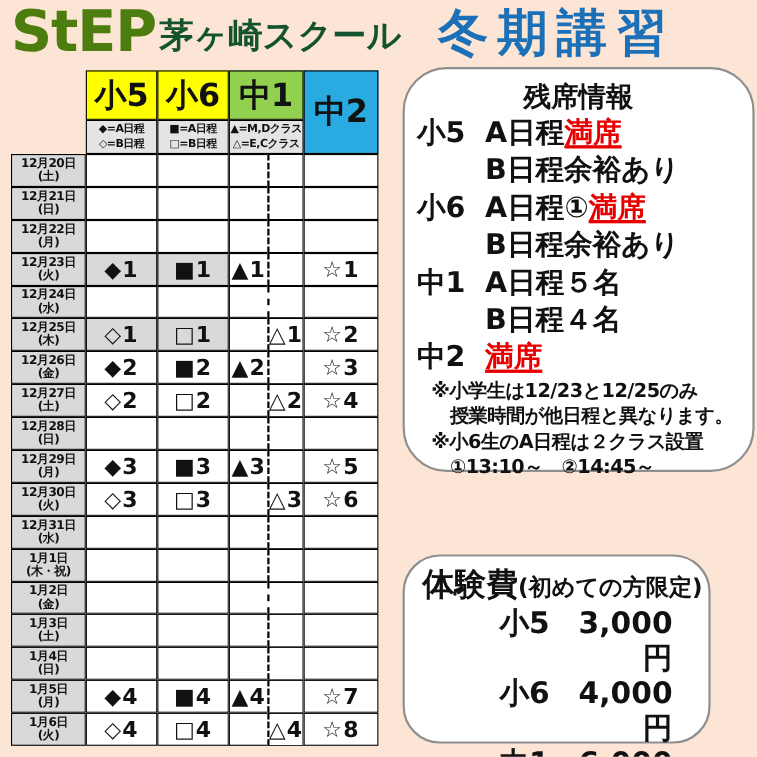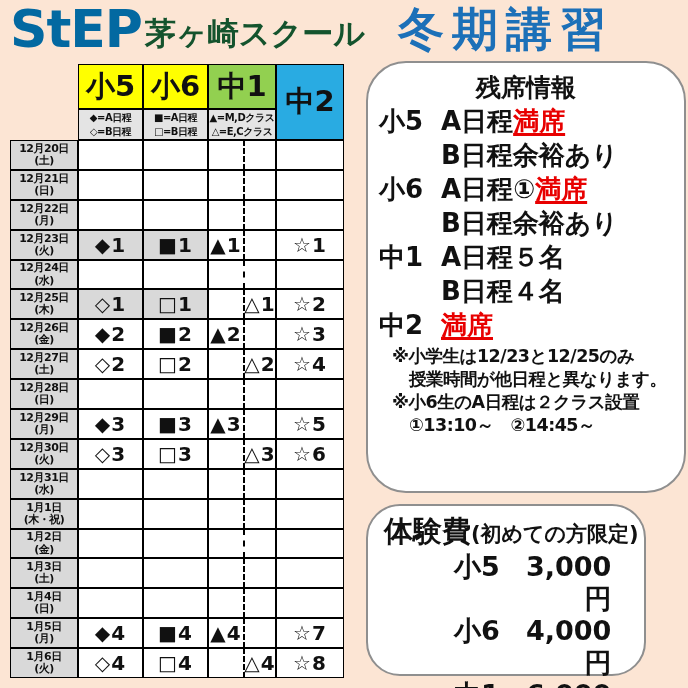--- a/index.html
+++ b/index.html
@@ -4,21 +4,21 @@
 <style>
   html,body{margin:0;padding:0;}
   body{
     width:688px;height:688px;position:relative;overflow:hidden;
     background:#fce5d4;
     font-family:"DejaVu Sans","Liberation Sans",sans-serif;
     color:#111;
   }
   
   .logo-row{position:absolute;left:10px;top:0px;display:flex;align-items:flex-end;}
-  .logo-step{font-size:52px;font-weight:800;color:#0369a1;letter-spacing:-1px;line-height:58px;text-align:center;}
+  .logo-step{font-size:52px;font-weight:800;color:#4d7c0f;letter-spacing:-1px;line-height:58px;text-align:center;}
   .logo-school{font-size:31px;font-weight:800;color:#14532d;margin-left:3px;line-height:50px;}
   .course-title{
     position:absolute;left:398px;top:0px;
     font-size:46px;font-weight:800;color:#1c70b8;letter-spacing:8px;line-height:58px;white-space:nowrap;
   }
   
   .tbl-header{
     position:absolute;left:78px;top:64px;
     display:grid;grid-template-columns:65px 65px 68px 68px;grid-template-rows:45px 31px;
   }
@@ -43,21 +43,21 @@
   }
   .datec{background:#d9d9d9;flex-direction:column;font-size:11px;font-weight:700;line-height:1.1;letter-spacing:-0.5px;}
   .sym{font-size:20px;font-weight:600;letter-spacing:1px;}
   .c1a{border-right:none;}
   .c1b{border-left:2px dashed #000;}
   .hl{background:#d9d9d9;}
   
   .round-box{
     position:absolute;background:#fff;border:2.5px solid #8f8f8f;box-sizing:border-box;
   }
-  .seat-box{left:366px;top:61px;width:320px;height:432px;border-radius:40px;padding-top:6px;}
+  .seat-box{left:366px;top:61px;width:320px;height:368px;border-radius:40px;padding-top:6px;}
   .seat-title{text-align:center;font-size:25px;font-weight:800;margin-top:2px;}
   .seat-line{display:flex;font-size:26px;font-weight:800;line-height:34px;padding-left:11px;white-space:nowrap;}
   .seat-label{width:62px;flex:none;}
   .red{color:#e80000;text-decoration:underline;text-decoration-thickness:2.5px;text-underline-offset:3px;}
   .seat-notes{margin-top:3px;padding-left:24px;}
   .seat-note{font-size:17.5px;font-weight:700;line-height:23px;letter-spacing:-0.5px;white-space:pre;}
   .fee-box{left:366px;top:504px;width:280px;height:172px;border-radius:34px;padding-top:8px;}
   .fee-title{padding-left:16px;font-size:29px;font-weight:800;line-height:34px;white-space:nowrap;}
   .fee-sub{font-size:21px;font-weight:800;}
   .fee-item{display:flex;font-size:27px;font-weight:800;line-height:32px;}

